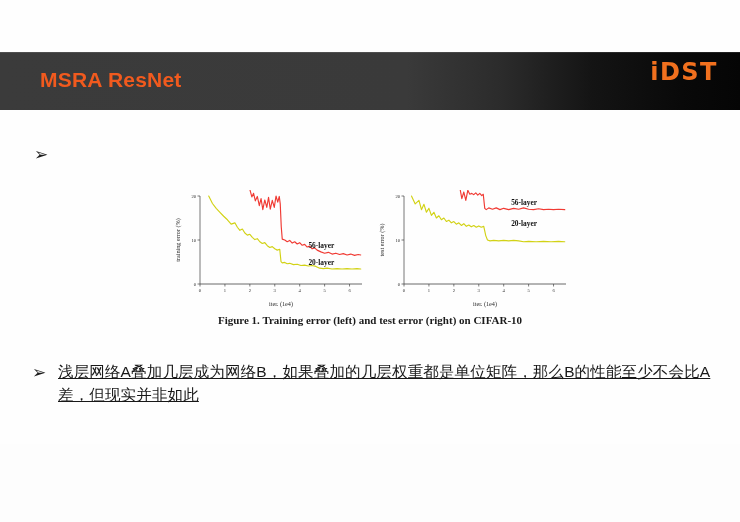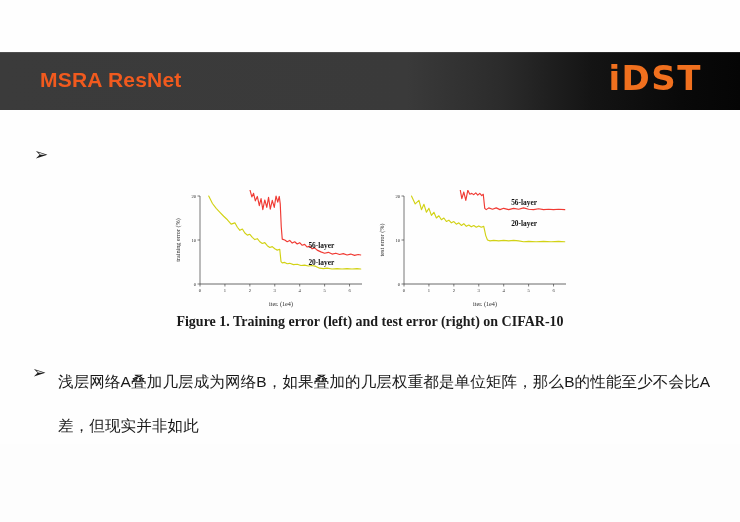--- a/index.html
+++ b/index.html
@@ -32,22 +32,22 @@
     position: absolute;
     left: 40px; top: 68px;
     font-size: 21px;
     font-weight: bold;
     color: #f15a1e;
     letter-spacing: 0.2px;
     white-space: nowrap;
   }
   #brand-logo {
     position: absolute;
-    right: 38px; top: 58px;
-    font-size: 34px;
+    right: 22px; top: 58px;
+    font-size: 24px;
     font-weight: bold;
     color: #f1701e;
     letter-spacing: 1.5px;
     font-family: "DejaVu Sans", sans-serif;
     white-space: nowrap;
   }
 
   
   .bullet-row {
     position: absolute;
@@ -65,42 +65,42 @@
   }
   .bullet-text {
     font-size: 15.5px;
     line-height: 30px;
     color: #181818;
     font-family: "Liberation Sans", sans-serif;
     letter-spacing: 0.15px;
   }
   #bullet-1 { left: 34px; top: 142px; width: 660px; }
   #bullet-2 { left: 32px; top: 360px; width: 680px; }
-  #bullet-2 .bullet-text { line-height: 44px; }
+  #bullet-2 .bullet-text { line-height: 23px; text-decoration: underline; }
 
   
   #figure-block {
     position: absolute;
     left: 170px; top: 190px;
     width: 400px; height: 145px;
   }
   #charts-row {
     position: relative;
     width: 400px; height: 120px;
     display: flex;
     gap: 8px;
   }
   .chart-cell { position: relative; width: 196px; height: 120px; }
   #figure-caption {
     position: absolute;
     left: 0; top: 124px;
     width: 400px;
     text-align: center;
     font-family: "Liberation Serif", serif;
-    font-size: 14px;
+    font-size: 11px;
     font-weight: bold;
     color: #1b1b1b;
     white-space: nowrap;
   }
   svg text {
     font-family: "Liberation Serif", serif;
     fill: #2a2a2a;
   }
   .ax-tick-lbl { font-size: 4.6px; }
   .ax-name { font-size: 6.2px; }

